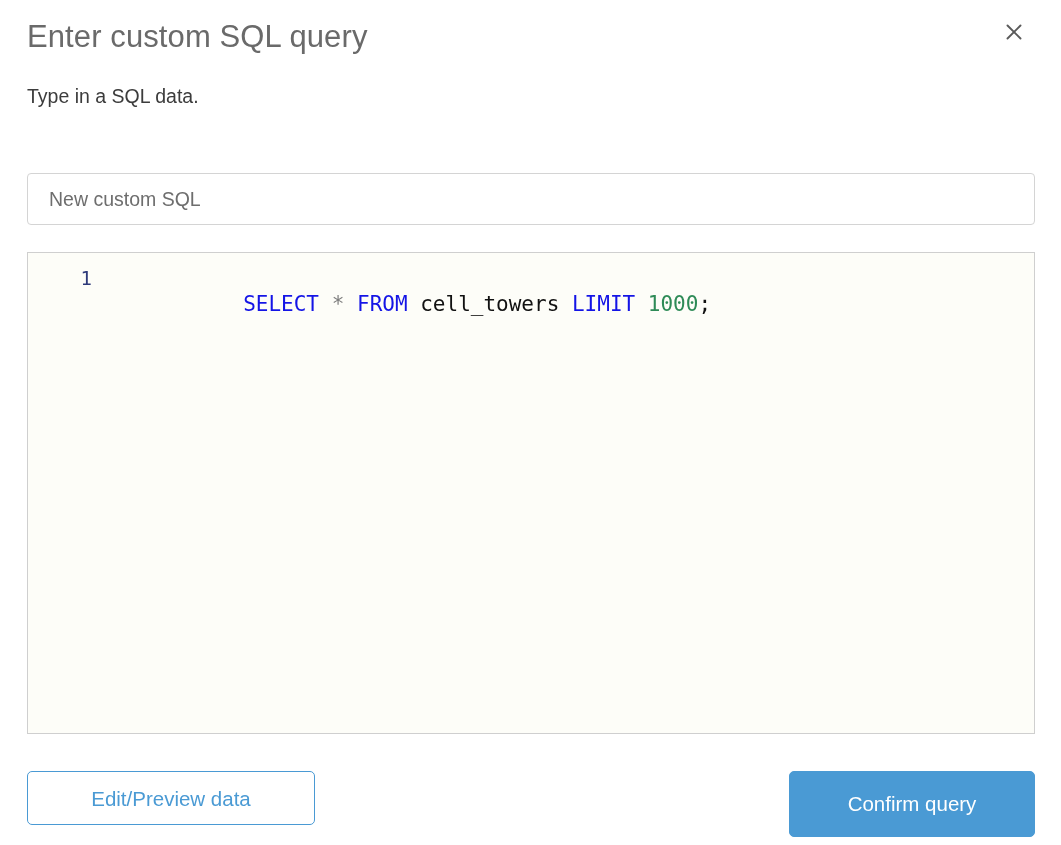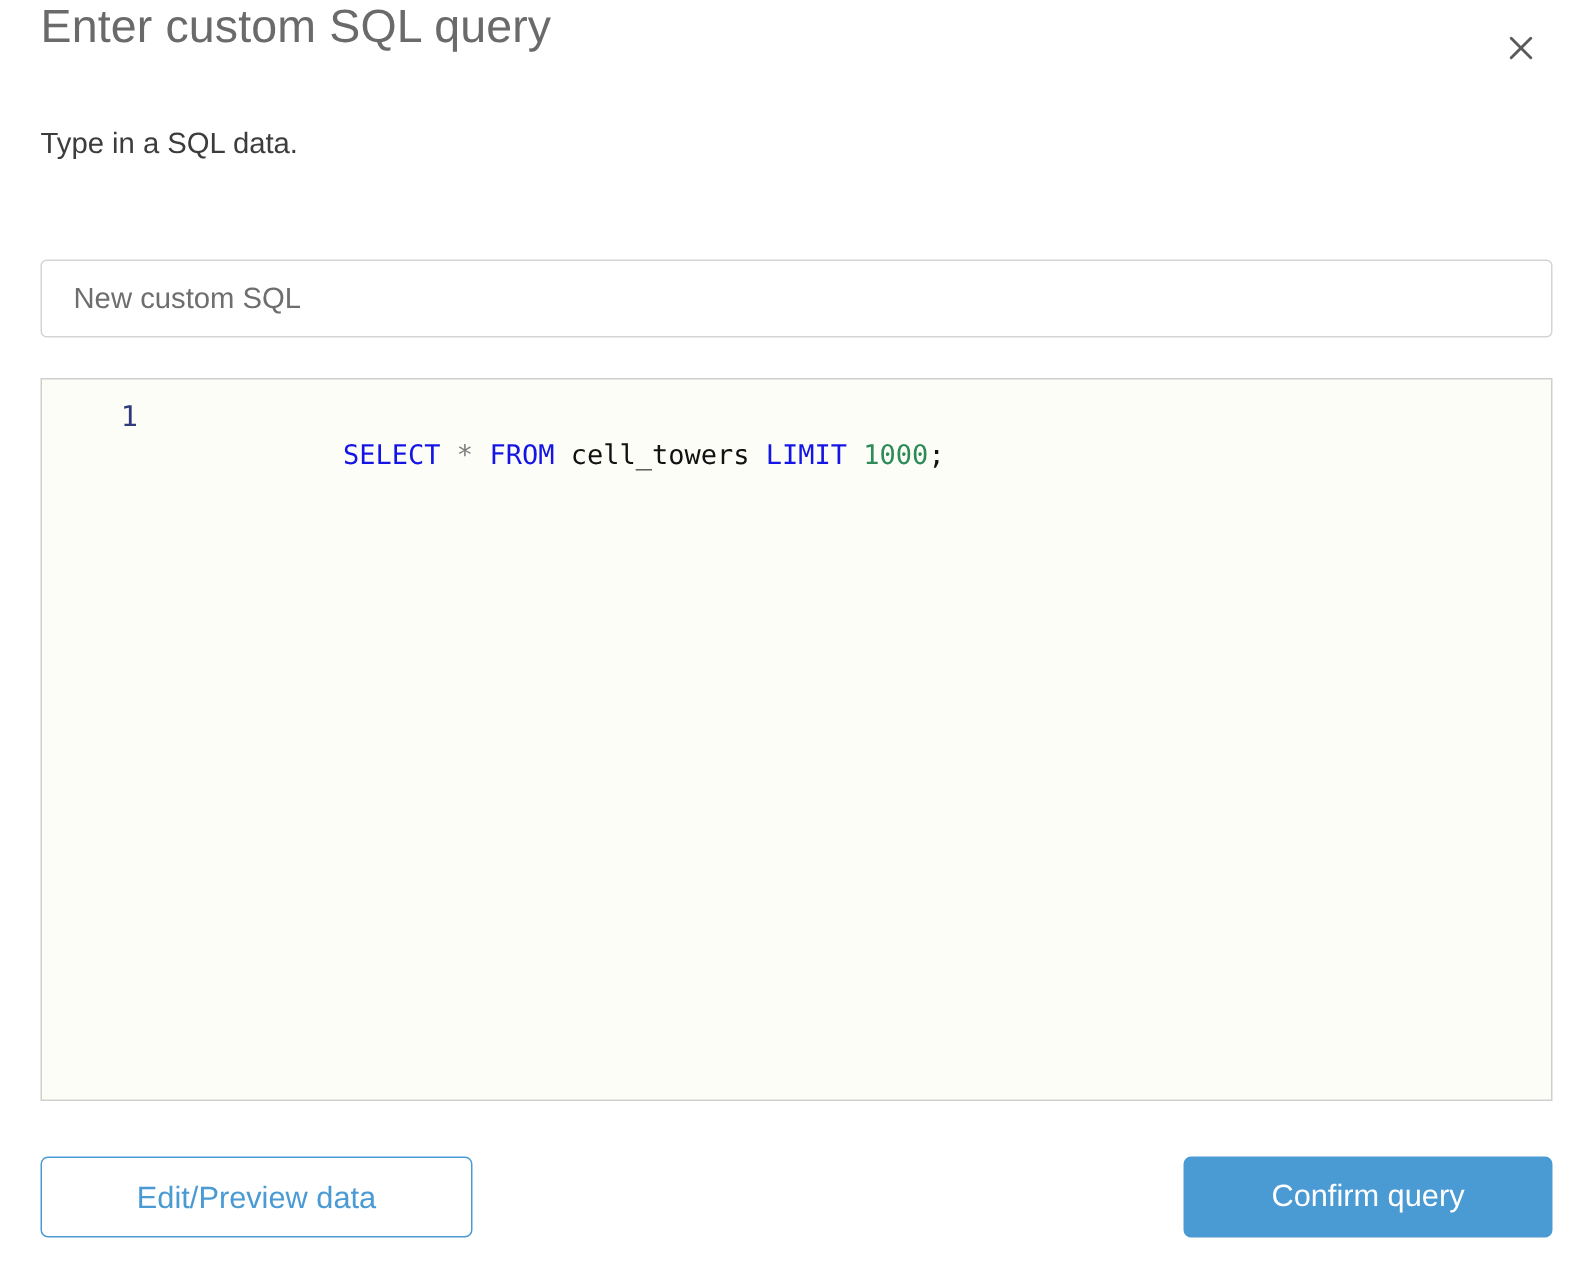--- a/index.html
+++ b/index.html
@@ -26,21 +26,21 @@
   .dialog-header {
     position: absolute;
     left: 0;
     top: 0;
     width: 1061px;
     height: 70px;
   }
   .dialog-title {
     position: absolute;
     left: 27px;
-    top: 0;
+    top: 19px;
     font-size: 31px;
     font-weight: 400;
     color: #6a6a6a;
     letter-spacing: 0.1px;
     white-space: nowrap;
   }
   .close-button {
     position: absolute;
     left: 999px;
     top: 17px;
@@ -117,21 +117,21 @@
     font-family: "DejaVu Sans Mono", "Liberation Mono", monospace;
     font-size: 19px;
     color: #2e3a7a;
     line-height: 26px;
     user-select: none;
   }
   .code-line {
     flex: 1 1 auto;
     padding-left: 50px;
     font-family: "DejaVu Sans Mono", "Liberation Mono", monospace;
-    font-size: 18px;
+    font-size: 21px;
     line-height: 26px;
     white-space: pre;
     color: #111111;
   }
   .tok-kw      { color: #1414e6; }
   .tok-op      { color: #7d7d7d; }
   .tok-ident   { color: #111111; }
   .tok-num     { color: #2e8b57; }
   .tok-punct   { color: #111111; }
 
@@ -150,21 +150,21 @@
     font-family: "Liberation Sans", sans-serif;
     font-size: 20.5px;
     cursor: pointer;
     padding: 15px;
   }
   .btn-primary {
     position: absolute;
     left: 789px;
     top: 771px;
     width: 246px;
-    height: 54px;
+    height: 66px;
     box-sizing: border-box;
     border: 1px solid #4a9ad4;
     border-radius: 5px;
     background: #4a9ad4;
     color: #ffffff;
     font-family: "Liberation Sans", sans-serif;
     font-size: 20.5px;
     cursor: pointer;
     padding: 0;
   }

